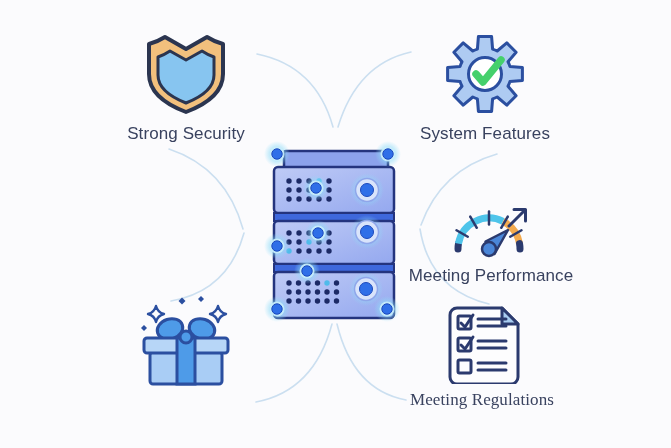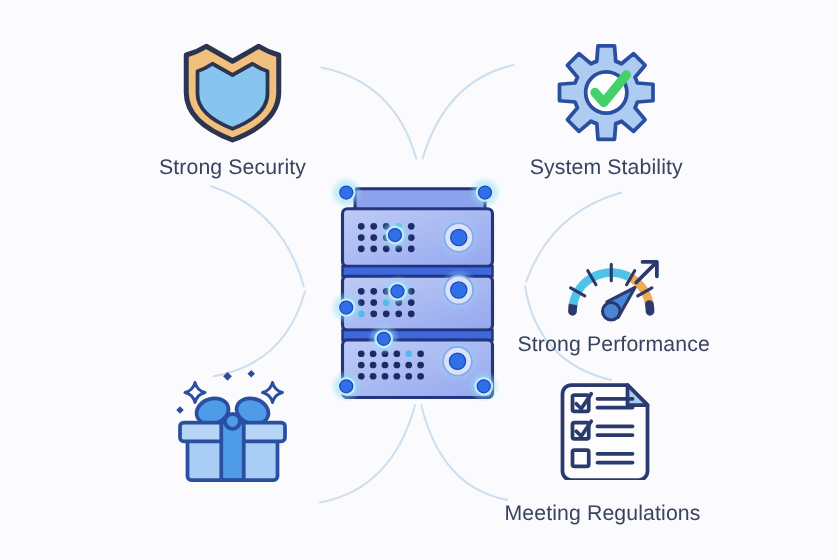--- a/index.html
+++ b/index.html
@@ -27,21 +27,21 @@
     white-space:nowrap;
   }
   .f-tl{left:91px;top:30px;}
   .f-tr{left:390px;top:30px;}
   .f-r {left:396px;top:196px;}
   .f-bl{left:91px;top:292px;}
   .f-br{left:387px;top:300px;}
   .f-tl .label,.f-tr .label{margin-top:6px;}
   .f-r  .label{margin-top:0;}
   .f-bl .label{margin-top:6px;}
-  .f-br .label{margin-top:17px;}
+  .f-br .label{margin-top:6px;font-family:Liberation Serif, serif;}
 </style>
 </head>
 <body>
 
 <div class="canvas">
 
   <svg class="art" width="671" height="448" viewBox="0 0 671 448">
     <defs>
       <linearGradient id="unitG" x1="0" y1="0" x2="1" y2="1">
         <stop offset="0" stop-color="#bfcbf6"></stop>
@@ -172,21 +172,21 @@
            A 26 26 0 0 1 24.9 -7.6 L 37.4 -6.6 L 37.4 6.6 L 24.9 7.6
            A 26 26 0 0 1 23.0 12.2 L 31.1 21.8 L 21.8 31.1 L 12.2 23.0
            A 26 26 0 0 1 7.6 24.9 L 6.6 37.4 L -6.6 37.4 L -7.6 24.9
            A 26 26 0 0 1 -12.2 23.0 L -21.8 31.1 L -31.1 21.8 L -23.0 12.2
            A 26 26 0 0 1 -24.9 7.6 L -37.4 6.6 L -37.4 -6.6 L -24.9 -7.6
            A 26 26 0 0 1 -23.0 -12.2 L -31.1 -21.8 L -21.8 -31.1 L -12.2 -23.0
            A 26 26 0 0 1 -7.6 -24.9 Z" fill="#aecbf2" stroke="#2b4fa0" stroke-width="3" stroke-linejoin="round"></path>
       <circle cx="0" cy="0" r="16.5" fill="#ffffff" stroke="#2b4fa0" stroke-width="3"></circle>
       <path d="M -9 0 L -2 8 L 16 -14" fill="none" stroke="#45d06c" stroke-width="7.5" stroke-linecap="round" stroke-linejoin="round"></path>
     </svg>
-    <div class="label">System Stability</div>
+    <div class="label">System Features</div>
   </div>
 
   <div class="feature f-r">
     <svg width="90" height="70" viewBox="0 0 90 70">
       <g fill="none" stroke-width="7">
         <path d="M 12 53 A 31 31 0 0 1 12.47 47.62" stroke="#2b3a6e" stroke-linecap="round"></path>
         <path d="M 12.47 47.62 A 31 31 0 0 1 57.07 25.38" stroke="#4ec4ea"></path>
         <path d="M 57.07 25.38 A 31 31 0 0 1 73.53 47.62" stroke="#f2aa4f"></path>
         <path d="M 73.53 47.62 A 31 31 0 0 1 74 53" stroke="#2b3a6e" stroke-linecap="round"></path>
       </g>
@@ -197,21 +197,21 @@
         <line x1="55.25" y1="31.78" x2="61.75" y2="20.53"></line>
         <line x1="64.2" y1="40.75" x2="75.5" y2="34.25"></line>
       </g>
       <path d="M 62 34 L 39.5 45.5 L 48.5 58 Z" fill="#4a86d8" stroke="#2b3a6e" stroke-width="2.5" stroke-linejoin="round"></path>
       <circle cx="43" cy="53" r="7" fill="#4a86d8" stroke="#2b3a6e" stroke-width="2.5"></circle>
       <g fill="none" stroke="#2b3a6e" stroke-width="3" stroke-linecap="round" stroke-linejoin="round">
         <path d="M 63 30 L 78.5 14.5"></path>
         <path d="M 68 13.5 L 79.5 13.5 L 79.5 25"></path>
       </g>
     </svg>
-    <div class="label">Strong Performance</div>
+    <div class="label">Meeting Performance</div>
   </div>
 
   <div class="feature f-bl">
     <svg width="96" height="96" viewBox="0 0 96 96">
       <g>
         <path d="M 18 14 Q 19.6 20.4 26 22 Q 19.6 23.6 18 30 Q 16.4 23.6 10 22 Q 16.4 20.4 18 14 Z" fill="#fbfbfd" stroke="#2b4fa0" stroke-width="2.4" stroke-linejoin="round"></path>
         <path d="M 80 14 Q 81.6 20.4 88 22 Q 81.6 23.6 80 30 Q 78.4 23.6 72 22 Q 78.4 20.4 80 14 Z" fill="#fbfbfd" stroke="#2b4fa0" stroke-width="2.4" stroke-linejoin="round"></path>
         <path d="M 44 5.5 L 47.5 9 L 44 12.5 L 40.5 9 Z" fill="#2b4fa0"></path>
         <path d="M 6 33 L 9 36 L 6 39 L 3 36 Z" fill="#2b4fa0"></path>
         <path d="M 63 4 L 66 7 L 63 10 L 60 7 Z" fill="#2b4fa0"></path>

